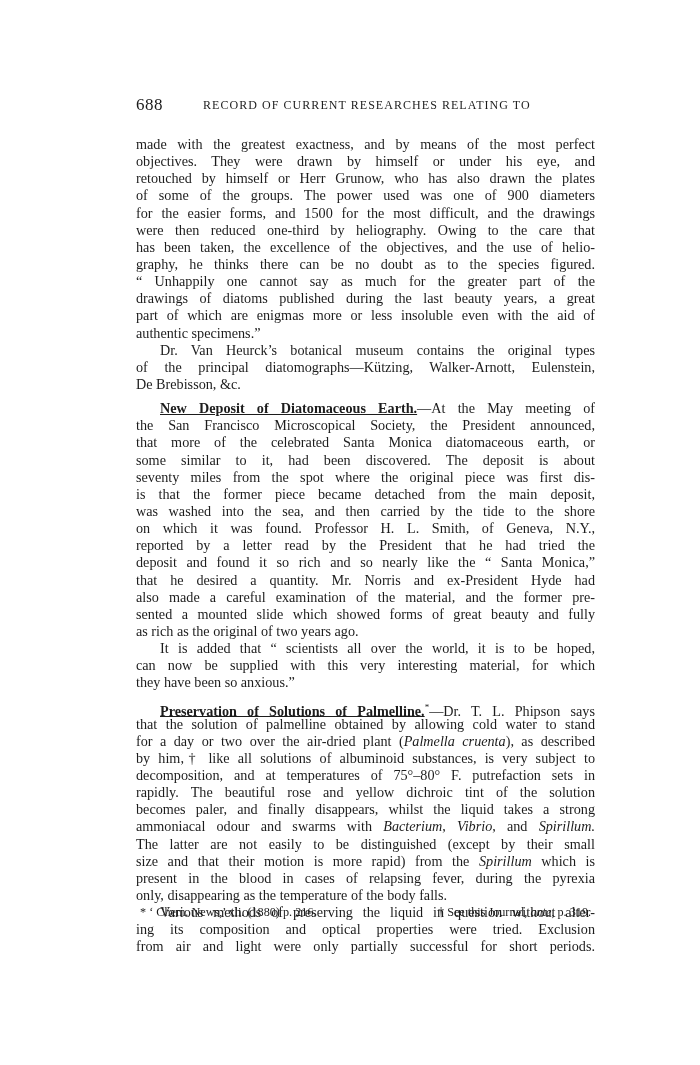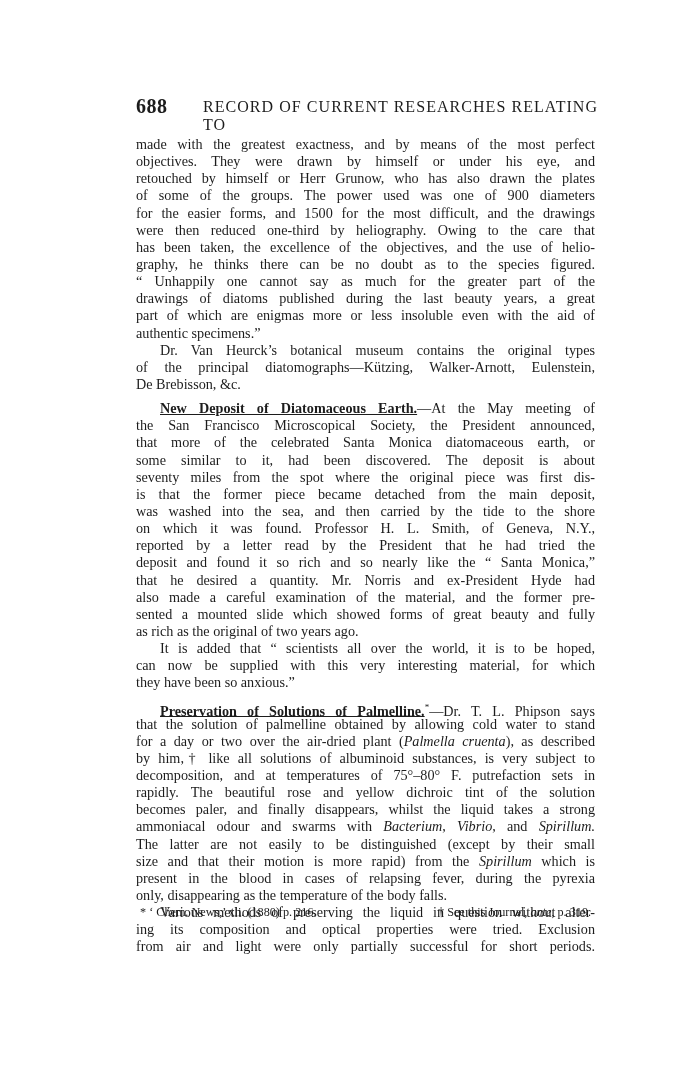--- a/index.html
+++ b/index.html
@@ -5,24 +5,24 @@
   html, body { margin: 0; padding: 0; background: #ffffff; }
   body { width: 700px; height: 1065px; position: relative; overflow: hidden; }
   .page {
     position: absolute; left: 0; top: 0; width: 700px; height: 1065px;
     font-family: "Liberation Serif", "DejaVu Serif", serif; color: #1c1c1c;
   }
   .header {
     position: absolute; left: 136px; top: 95px; width: 470px; height: 22px;
   }
   .page-number {
-    position: absolute; left: 0; top: 0; font-size: 20px; letter-spacing: 0.5px; font-weight: bold;
+    position: absolute; left: 0; top: 0; font-size: 17px; letter-spacing: 0.5px;
   }
   .running-head {
-    position: absolute; left: 67px; top: 3px; font-size: 16px;
+    position: absolute; left: 67px; top: 3px; font-size: 12px;
     letter-spacing: 1.05px; font-variant: small-caps; text-transform: uppercase;
   }
   .body {
     position: absolute; left: 136px; top: 136px; width: 459px;
   }
   .line {
     display: block; height: 17.15px; line-height: 17.15px;
     font-size: 14.2px; text-align: justify; text-align-last: justify;
     white-space: nowrap; overflow: visible;
   }

